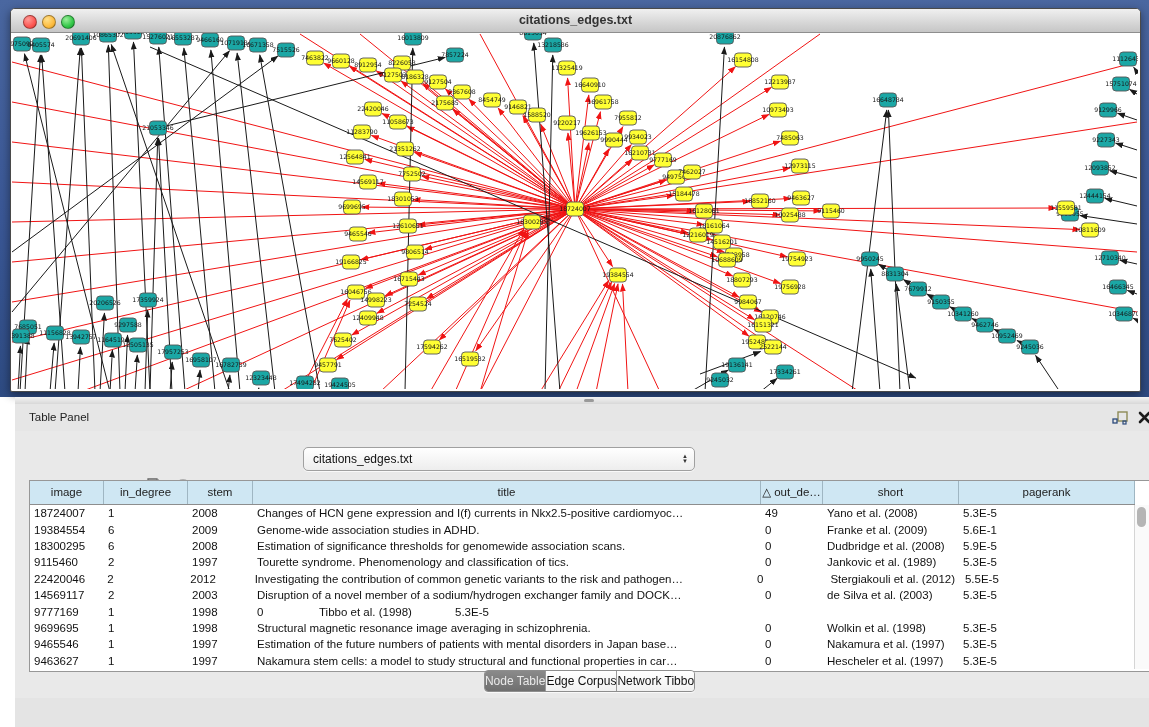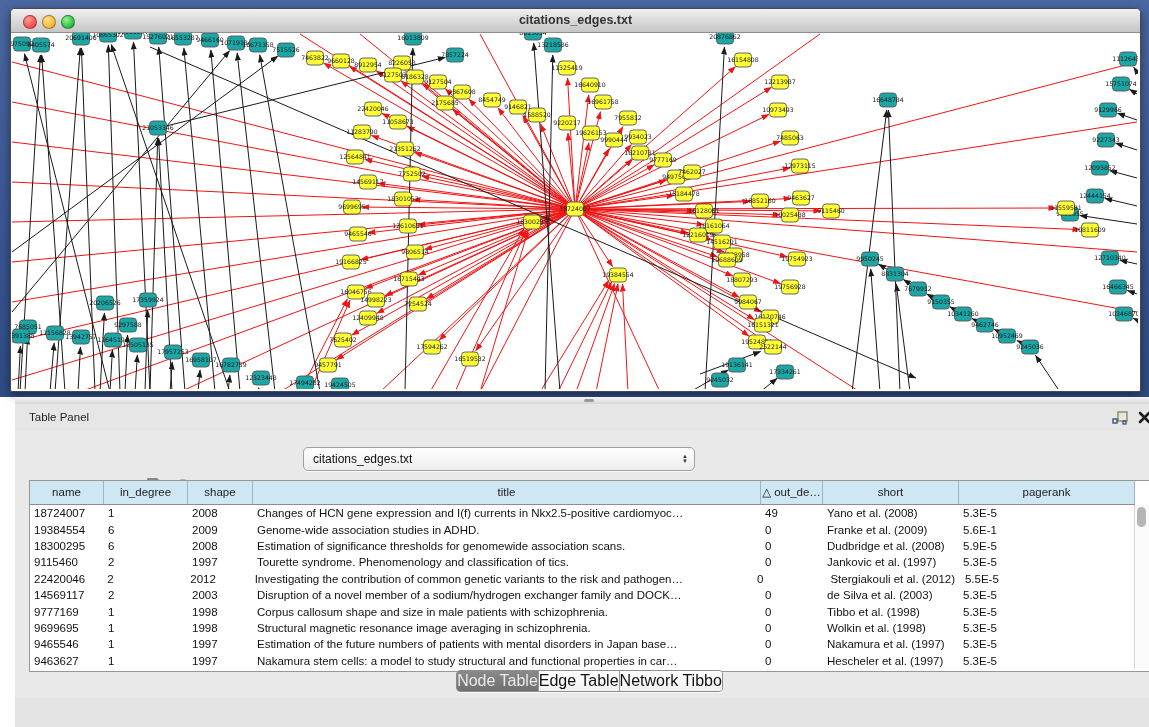--- a/index.html
+++ b/index.html
@@ -46,21 +46,21 @@
   .tr{display:flex;height:16.4px;align-items:center;}
   .td{font-size:11.5px;color:#111;padding-left:4px;box-sizing:border-box;
       overflow:hidden;white-space:nowrap;}
   
   #vscroll{left:1104px;top:24px;width:14px;height:164px;background:#fafafa;border-left:1px solid #d5d5d5;}
   #vthumb{left:2px;top:2px;width:9px;height:20px;background:#b5b5b5;border-radius:5px;}
   
   #tabsBar{left:0;top:239px;width:1149px;height:28px;display:flex;justify-content:center;align-items:flex-start;}
   #segmented{display:flex;border:1px solid #8e8e8e;border-radius:4px;overflow:hidden;height:20px;
     box-shadow:0 1px 1px rgba(255,255,255,.8);}
-  .seg{padding:0 0;font-size:16px;line-height:20px;background:linear-gradient(180deg,#ffffff,#f1f1f1);
+  .seg{padding:0 0;font-size:12px;line-height:20px;background:linear-gradient(180deg,#ffffff,#f1f1f1);
     color:#111;border-right:1px solid #9a9a9a;cursor:default;text-align:center;}
   .seg:last-child{border-right:none;}
   .seg.sel{background:linear-gradient(180deg,#8a8a8a,#6f6f6f);color:#e9e9e9;}
 </style>
 </head>
 <body>
 
 <div id="desktop" class="abs">
   <div id="gwindow" class="abs">
     <div id="titlebar" class="abs">
@@ -601,23 +601,23 @@
       <span id="fxIcon">f(x)</span>
     </span>
 
     <div id="tableSelect" class="abs">
       <span id="tableSelectLabel">citations_edges.txt</span>
       <span id="tableSelectStepper">▲<br>▼</span>
     </div>
 
     <div id="tableBox" class="abs">
       <div id="theadRow" class="abs">
-          <div class="th" style="width: 74px;">name</div>
+          <div class="th" style="width: 74px;">image</div>
           <div class="th" style="width: 84px;">in_degree</div>
-          <div class="th" style="width: 65px;">shape</div>
+          <div class="th" style="width: 65px;">stem</div>
           <div class="th" style="width: 508px;">title</div>
           <div class="th" style="width: 62px;">△ out_de…</div>
           <div class="th" style="width: 136px;">short</div>
           <div class="th" style="width: 176px;">pagerank</div>
         </div>
       <div id="tbody" class="abs">
           <div class="tr">
             <div class="td" style="width: 74px;">18724007</div>
             <div class="td" style="width: 84px;">1</div>
             <div class="td" style="width: 65px;">2008</div>
@@ -643,21 +643,21 @@
             <div class="td" style="width: 62px;">0</div>
             <div class="td" style="width: 136px;">Dudbridge et al. (2008)</div>
             <div class="td" style="width: 176px;">5.9E-5</div>
           </div>
           <div class="tr">
             <div class="td" style="width: 74px;">9115460</div>
             <div class="td" style="width: 84px;">2</div>
             <div class="td" style="width: 65px;">1997</div>
             <div class="td" style="width: 508px;">Tourette syndrome. Phenomenology and classification of tics.</div>
             <div class="td" style="width: 62px;">0</div>
-            <div class="td" style="width: 136px;">Jankovic et al. (1997)</div>
+            <div class="td" style="width: 136px;">Jankovic et al. (1989)</div>
             <div class="td" style="width: 176px;">5.3E-5</div>
           </div>
           <div class="tr">
             <div class="td" style="width: 74px;">22420046</div>
             <div class="td" style="width: 84px;">2</div>
             <div class="td" style="width: 65px;">2012</div>
             <div class="td" style="width: 508px;">Investigating the contribution of common genetic variants to the risk and pathogen…</div>
             <div class="td" style="width: 62px;">0</div>
             <div class="td" style="width: 136px; margin-left: 12px;">Stergiakouli et al. (2012)</div>
             <div class="td" style="width: 176px;">5.5E-5</div>
@@ -668,21 +668,20 @@
             <div class="td" style="width: 65px;">2003</div>
             <div class="td" style="width: 508px;">Disruption of a novel member of a sodium/hydrogen exchanger family and DOCK…</div>
             <div class="td" style="width: 62px;">0</div>
             <div class="td" style="width: 136px;">de Silva et al. (2003)</div>
             <div class="td" style="width: 176px;">5.3E-5</div>
           </div>
           <div class="tr">
             <div class="td" style="width: 74px;">9777169</div>
             <div class="td" style="width: 84px;">1</div>
             <div class="td" style="width: 65px;">1998</div>
-            <div class="td" style="width: 508px;">Corpus callosum shape and size in male patients with schizophrenia.</div>
             <div class="td" style="width: 62px;">0</div>
             <div class="td" style="width: 136px;">Tibbo et al. (1998)</div>
             <div class="td" style="width: 176px;">5.3E-5</div>
           </div>
           <div class="tr">
             <div class="td" style="width: 74px;">9699695</div>
             <div class="td" style="width: 84px;">1</div>
             <div class="td" style="width: 65px;">1998</div>
             <div class="td" style="width: 508px;">Structural magnetic resonance image averaging in schizophrenia.</div>
             <div class="td" style="width: 62px;">0</div>
@@ -709,19 +708,19 @@
           </div>
         </div>
       <div id="vscroll" class="abs">
         <div id="vthumb" class="abs"></div>
       </div>
     </div>
 
     <div id="tabsBar" class="abs">
       <div id="segmented">
           <div class="seg sel">Node Table</div>
-          <div class="seg">Edge Table</div>
+          <div class="seg">Edge Corpus</div>
           <div class="seg">Network Tibbo</div>
         </div>
     </div>
 
   </div>
 </div>
 
 </body></html>

